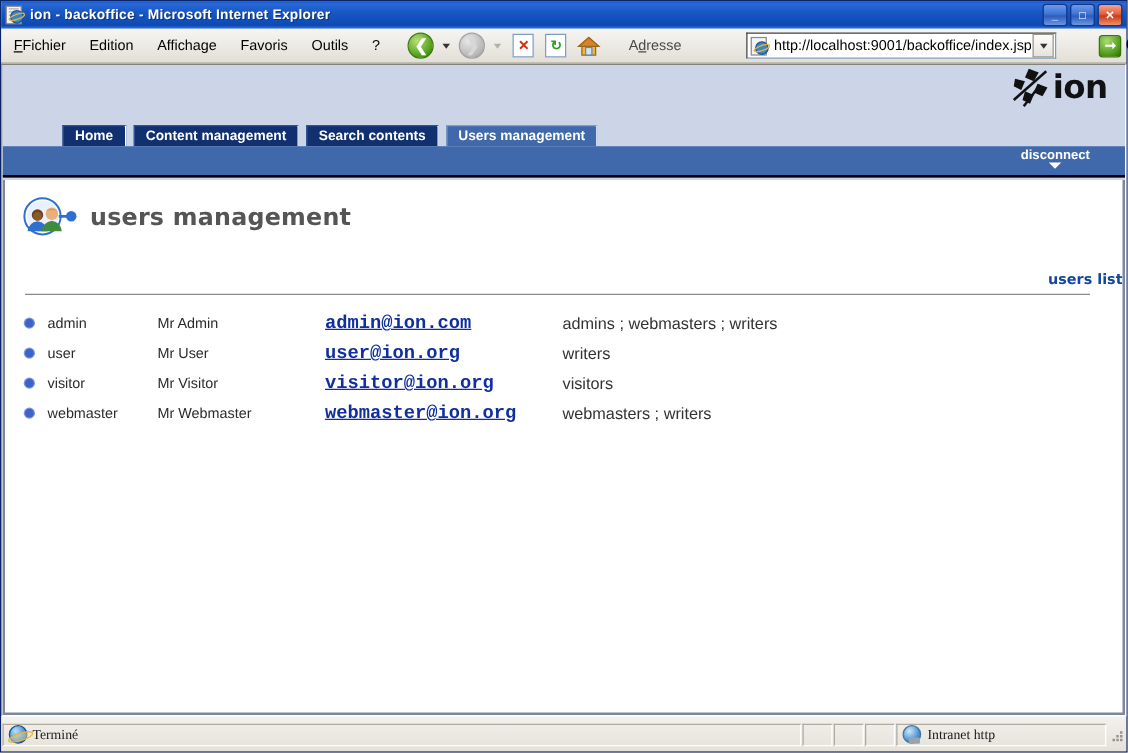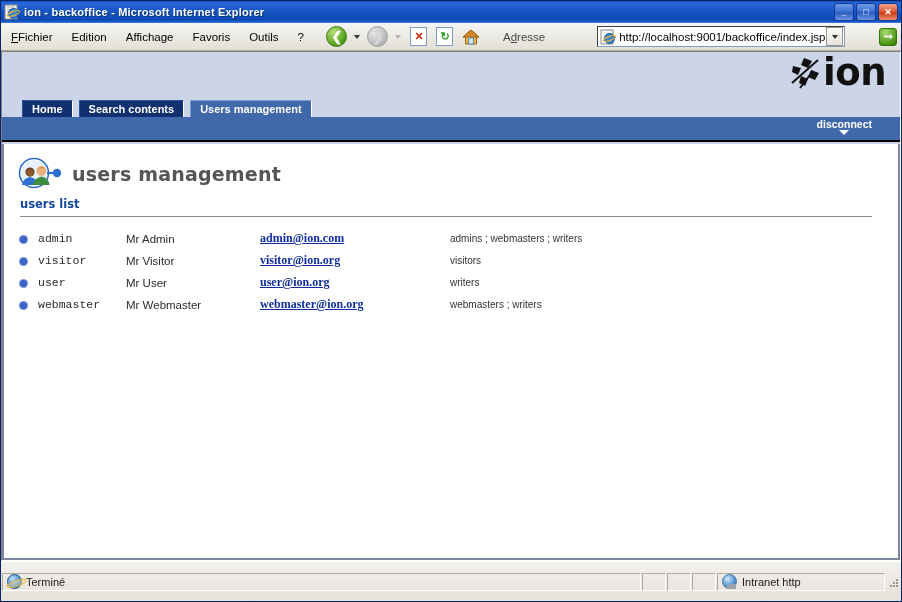--- a/index.html
+++ b/index.html
@@ -142,30 +142,30 @@
     position: relative;
     height: 48px;
     background: #ccd5e8;
   }
   #ion-logo {
     position: absolute; right: 14px; top: 2px;
     display: flex; align-items: center; gap: 2px;
   }
   #ion-mark { width: 30px; height: 32px; }
   #ion-word {
-    font-size: 37px; font-weight: bold; color: #111;
+    font-size: 26px; font-weight: bold; color: #111;
     letter-spacing: -0.5px; line-height: 1;
     font-family: "DejaVu Sans", sans-serif;
   }
 
   #tabrow {
     position: relative; height: 17px;
     background: #ccd5e8;
     padding-left: 20px;
-    display: flex; align-items: flex-end; gap: 6px;
+    display: flex; align-items: flex-end; gap: 6px; margin-left: 28px;
   }
   .tab {
     height: 17px;
     background: #103070;
     color: #ffffff;
     font-size: 11px; font-weight: bold;
     padding: 0 9px;
     display: flex; align-items: center;
     white-space: nowrap;
     border-top: 1px solid #2d5496;
@@ -223,62 +223,64 @@
   }
   #head-icon { width: 44px; height: 36px; position: relative; flex: 0 0 auto; }
   #page-title {
     font-size: 19px; font-weight: bold; color: #555555;
     letter-spacing: .2px;
     font-family: "DejaVu Sans", sans-serif;
     margin-left: 6px;
   }
 
   #section-label {
-    margin: 5px 0 0 16px;
+    margin: 24px 0 0 16px;
     font-size: 11.5px; font-weight: bold; color: #14479e;
     font-family: "DejaVu Sans", sans-serif;
+    text-align: right;
   }
   #section-rule {
     margin: 5px 0 0 16px;
     width: 852px; height: 1px;
     background: #8b8b8b;
   }
 
   table#users {
     margin: 11px 0 0 16px;
     border-collapse: collapse;
     font-size: 11.5px;
     color: #2b2b2b;
   }
   table#users td { padding: 3px 0 4px 0; vertical-align: middle; }
   td.c-bullet { width: 18px; }
-  td.c-login  { width: 88px; font-family: Liberation Mono, monospace; }
+  td.c-login  { width: 88px; }
   td.c-name   { width: 134px; }
   td.c-email  { width: 190px; }
   td.c-groups { width: 260px; }
   .bullet {
     display: inline-block;
     width: 7px; height: 7px; border-radius: 50%;
     background: #3b63c8;
     box-shadow: 0 0 0 1px #7c96dd;
   }
   a.mail {
     color: #102e9e; font-weight: bold; text-decoration: underline;
-    font-family: Liberation Serif, serif; font-size: 12px;
-  }
-  .groups { color: #333; font-size: 10px; }
+    font-family: Liberation Mono, monospace; font-size: 15px;
+  }
+  .groups { color: #333; font-size: 13px; }
   .lg { font-family: "Liberation Sans", sans-serif; }
 
   
   #statusbar {
-    height: 40px; flex: 0 0 auto;
+    height: 28px; flex: 0 0 auto;
     background: linear-gradient(to bottom,#f3f1ec,#e4e1d9);
     display: flex; align-items: center;
     border-top: 1px solid #ffffff;
     padding: 0 1px;
+    font-family: Liberation Serif, serif;
   }
   .sb-pane {
     height: 18px;
     border: 1px solid #b0aa9e;
     border-right-color: #ffffff; border-bottom-color: #ffffff;
     display: flex; align-items: center;
     font-size: 11px; color: #1a1a1a;
     padding: 0 4px;
     margin-right: 1px;
     background: transparent;
@@ -426,20 +428,23 @@
           </div>
           <div id="ion-word">ion</div>
         </div>
       </div>
 
       <div id="tabrow">
         <div class="tab">
           <span>Home</span>
         </div>
         <div class="tab">
+          <span>Content management</span>
+        </div>
+        <div class="tab">
           <span>Search contents</span>
         </div>
         <div class="tab active">
           <span>Users management</span>
         </div>
       </div>
 
       <div id="bluebar">
         <div id="disconnect">
           <div>disconnect</div>
@@ -478,31 +483,31 @@
             <tbody>
               <tr>
                 <td class="c-bullet"><span class="bullet"></span></td>
                 <td class="c-login lg">admin</td>
                 <td class="c-name lg">Mr Admin</td>
                 <td class="c-email"><a class="mail" href="#">admin@ion.com</a></td>
                 <td class="c-groups groups lg">admins ; webmasters ; writers</td>
               </tr>
               <tr>
                 <td class="c-bullet"><span class="bullet"></span></td>
+                <td class="c-login lg">user</td>
+                <td class="c-name lg">Mr User</td>
+                <td class="c-email"><a class="mail" href="#">user@ion.org</a></td>
+                <td class="c-groups groups lg">writers</td>
+              </tr>
+              <tr>
+                <td class="c-bullet"><span class="bullet"></span></td>
                 <td class="c-login lg">visitor</td>
                 <td class="c-name lg">Mr Visitor</td>
                 <td class="c-email"><a class="mail" href="#">visitor@ion.org</a></td>
                 <td class="c-groups groups lg">visitors</td>
-              </tr>
-              <tr>
-                <td class="c-bullet"><span class="bullet"></span></td>
-                <td class="c-login lg">user</td>
-                <td class="c-name lg">Mr User</td>
-                <td class="c-email"><a class="mail" href="#">user@ion.org</a></td>
-                <td class="c-groups groups lg">writers</td>
               </tr>
               <tr>
                 <td class="c-bullet"><span class="bullet"></span></td>
                 <td class="c-login lg">webmaster</td>
                 <td class="c-name lg">Mr Webmaster</td>
                 <td class="c-email"><a class="mail" href="#">webmaster@ion.org</a></td>
                 <td class="c-groups groups lg">webmasters ; writers</td>
               </tr>
             </tbody>
           </table>

